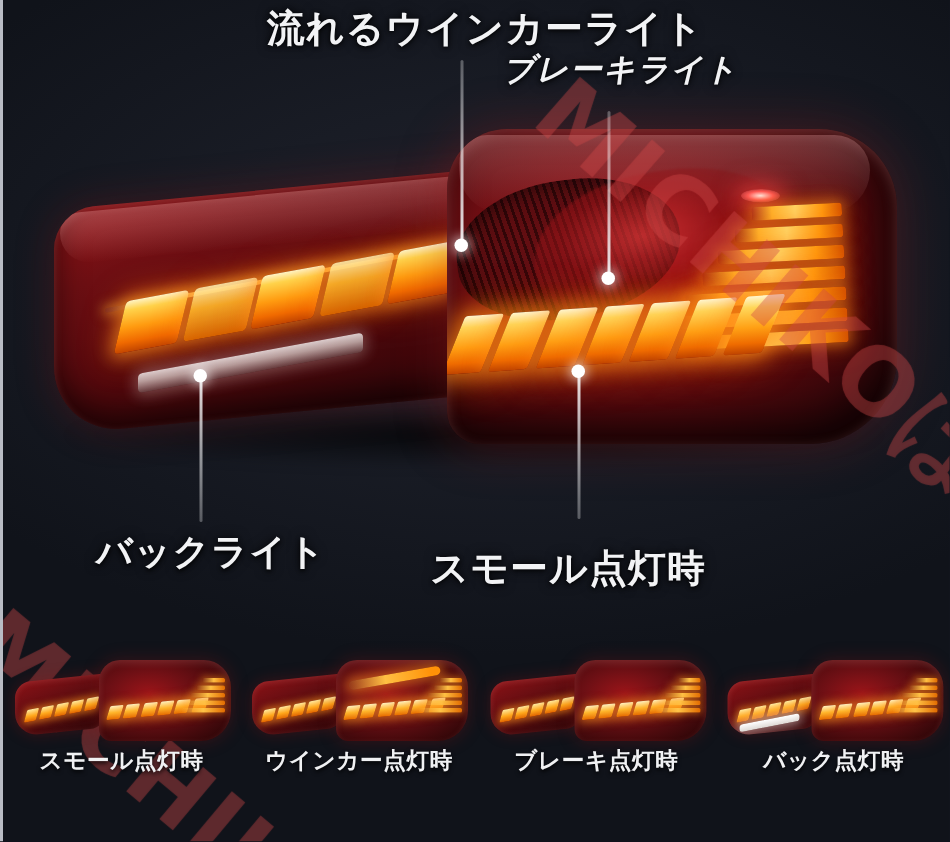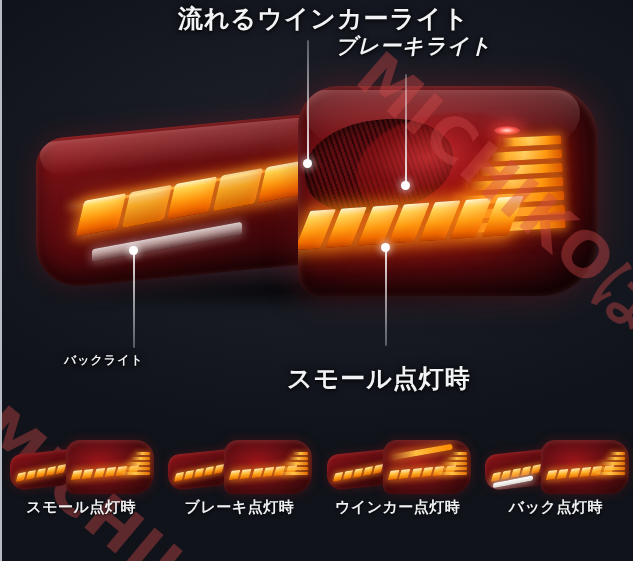--- a/index.html
+++ b/index.html
@@ -53,21 +53,21 @@
   .callout {
     position: absolute;
     color: #f2f3f5;
     font-weight: 700;
     white-space: nowrap;
     text-shadow: 0 1px 3px rgba(0,0,0,0.95), 0 0 8px rgba(0,0,0,0.8);
     letter-spacing: 1px;
   }
   .callout-lg { font-size: 25px; }
   .callout-md { font-size: 21px; }
-  .callout-sm { font-size: 12px; }
+  .callout-sm { font-size: 24px; }
 
   
   .leader {
     position: absolute;
     width: 2px;
     background: linear-gradient(to bottom, rgba(245,246,248,0.30), rgba(245,246,248,0.92));
     border-radius: 1px;
   }
   .leader.up {
     background: linear-gradient(to top, rgba(245,246,248,0.30), rgba(245,246,248,0.92));
@@ -502,71 +502,71 @@
         <div class="mini-left">
           <div class="mini-dots">
             <i></i>
             <i></i>
             <i></i>
             <i></i>
             <i></i>
           </div>
         </div>
         <div class="mini-right">
+          <div class="mini-upper-arc"></div>
           <div class="mini-band">
             <i></i>
             <i></i>
             <i></i>
             <i></i>
             <i></i>
             <i></i>
           </div>
           <div class="mini-fins">
             <i></i>
             <i></i>
             <i></i>
             <i></i>
             <i></i>
           </div>
         </div>
       </div>
-      <div class="thumb-caption">ブレーキ点灯時</div>
+      <div class="thumb-caption">ウインカー点灯時</div>
     </div>
 
     <div class="thumb-cell">
       <div class="mini">
         <div class="mini-left">
           <div class="mini-dots">
             <i></i>
             <i></i>
             <i></i>
             <i></i>
             <i></i>
           </div>
         </div>
         <div class="mini-right">
-          <div class="mini-upper-arc"></div>
           <div class="mini-band">
             <i></i>
             <i></i>
             <i></i>
             <i></i>
             <i></i>
             <i></i>
           </div>
           <div class="mini-fins">
             <i></i>
             <i></i>
             <i></i>
             <i></i>
             <i></i>
           </div>
         </div>
       </div>
-      <div class="thumb-caption">ウインカー点灯時</div>
+      <div class="thumb-caption">ブレーキ点灯時</div>
     </div>
 
     <div class="thumb-cell">
       <div class="mini">
         <div class="mini-left">
           <div class="mini-dots">
             <i></i>
             <i></i>
             <i></i>
             <i></i>

